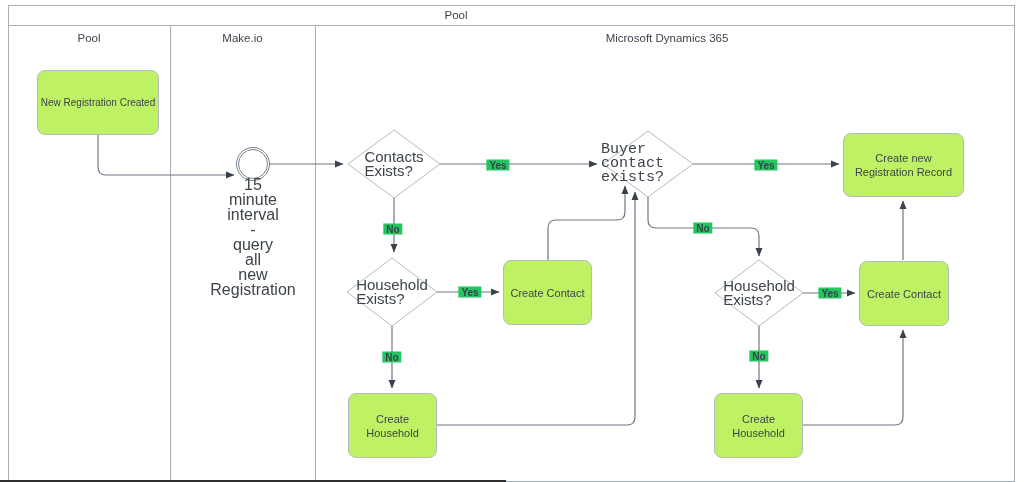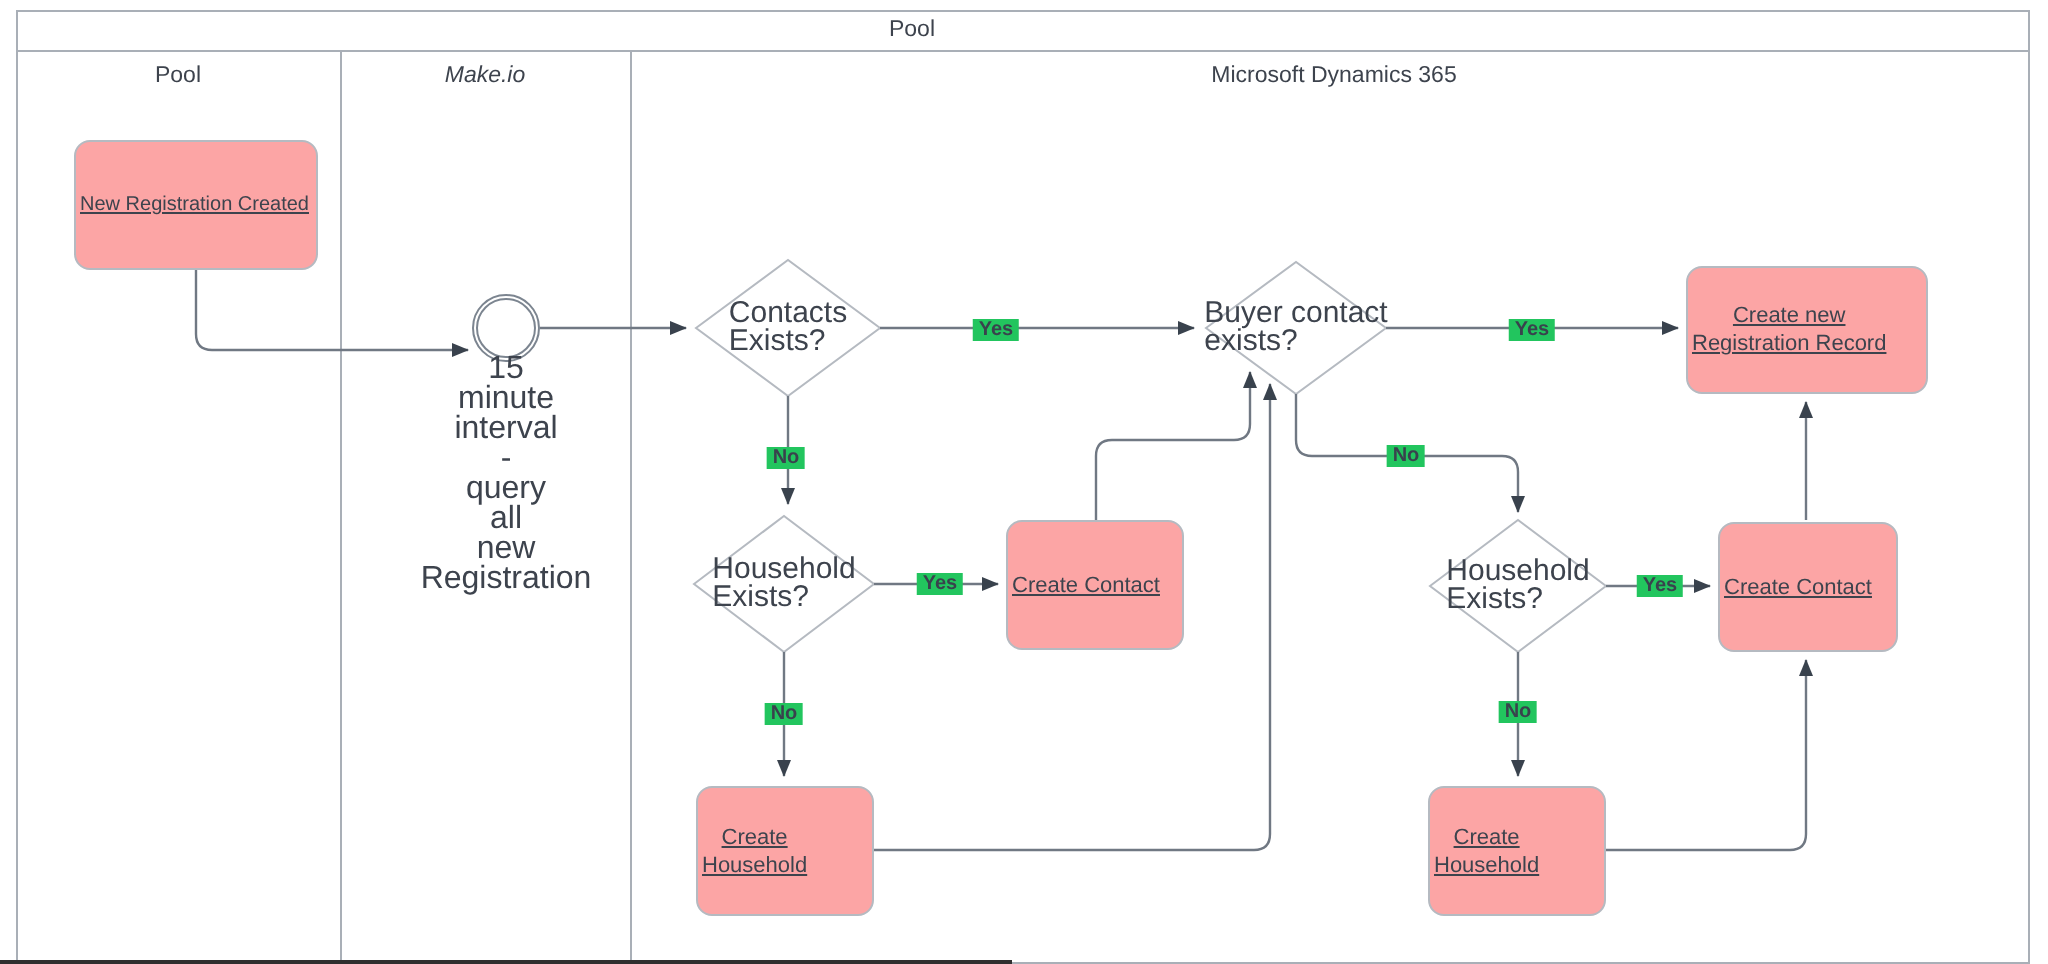--- a/index.html
+++ b/index.html
@@ -12,42 +12,42 @@
   .abs{position:absolute;}
   
   #pool-border{left:8px;top:5px;width:1007px;height:477px;border:1px solid #a9afb7;box-sizing:border-box;}
   #pool-header-line{left:8px;top:25px;width:1007px;height:1px;background:#a9afb7;}
   .lane-divider{top:25px;width:1px;height:457px;background:#a9afb7;}
   #lane-divider-1{left:170px;}
   #lane-divider-2{left:315px;}
   #pool-title{left:8px;top:5px;width:896px;height:20px;line-height:20px;text-align:center;font-size:11.5px;}
   .lane-title{top:31px;height:14px;line-height:14px;text-align:center;font-size:11.5px;}
   #lane-title-1{left:8px;width:162px;}
-  #lane-title-2{left:170px;width:145px;font-style:italic;}
+  #lane-title-2{left:170px;width:145px;}
   #lane-title-3{left:315px;width:704px;}
   
   #diagram-svg{left:0;top:0;width:1024px;height:482px;}
   
   .task{
-    background:#fca5a5;border:1px solid #b5bac1;border-radius:8px;
-    display:flex;align-items:center;justify-content:flex-start;text-align:center;
-    font-size:11px;line-height:14px;white-space:pre-line;box-sizing:border-box;padding:2px;text-decoration:underline;
+    background:#bef264;border:1px solid #b5bac1;border-radius:8px;
+    display:flex;align-items:center;justify-content:center;text-align:center;
+    font-size:11px;line-height:14px;white-space:pre-line;box-sizing:border-box;padding:2px;
   }
   #task-new-registration{left:37px;top:70px;width:122px;height:65px;font-size:10px;}
   #task-create-record{left:843px;top:133px;width:121px;height:64px;}
   #task-create-contact-left{left:503px;top:260px;width:89px;height:65px;}
   #task-create-contact-right{left:859px;top:261px;width:90px;height:65px;}
   #task-create-household-left{left:348px;top:393px;width:89px;height:65px;}
   #task-create-household-right{left:714px;top:393px;width:89px;height:65px;}
   .diamond-label{
     display:flex;align-items:center;justify-content:center;
     font-size:15px;line-height:14px;white-space:pre-line;
   }
   #label-contacts{left:349px;top:131px;width:90px;height:66px;}
-  #label-buyer{left:601px;top:131px;width:94px;height:66px;}
+  #label-buyer{left:601px;top:131px;width:94px;height:66px;font-family:Liberation Mono, monospace;}
   #label-household-left{left:347px;top:259px;width:90px;height:66px;}
   #label-household-right{left:714px;top:260px;width:90px;height:66px;}
   
   #event-circle{left:236px;top:147px;width:34px;height:34px;border:1px solid #7c8590;border-radius:50%;box-sizing:border-box;background:#fff;}
   #event-circle-inner{position:absolute;left:1px;top:1px;right:1px;bottom:1px;border:1px solid #7c8590;border-radius:50%;}
   #timer-caption{left:188px;top:177px;width:130px;text-align:center;font-size:16px;line-height:15px;white-space:pre-line;}
   
   .edge-label{
     transform:translate(-50%,-50%);
     font-size:10px;font-weight:700;color:#39424d;background:#22c55e;padding:0 3px;white-space:nowrap;

